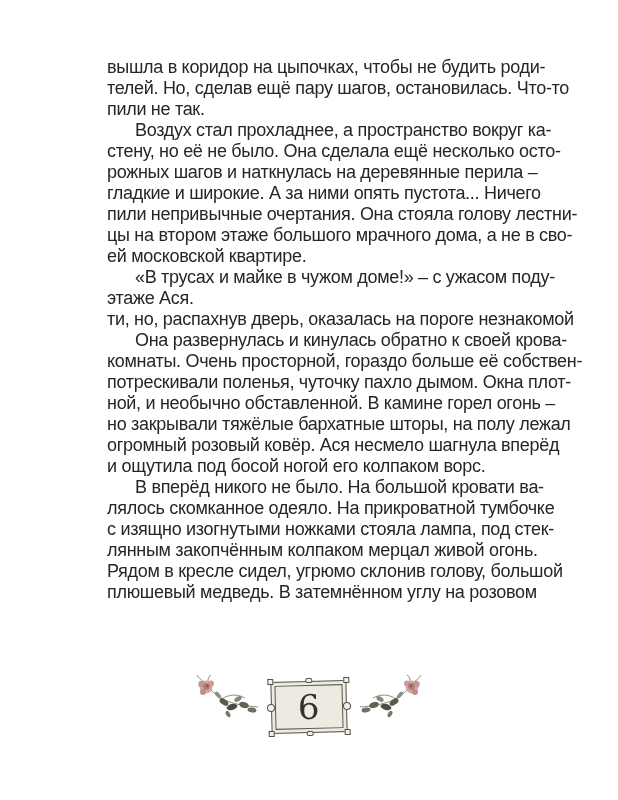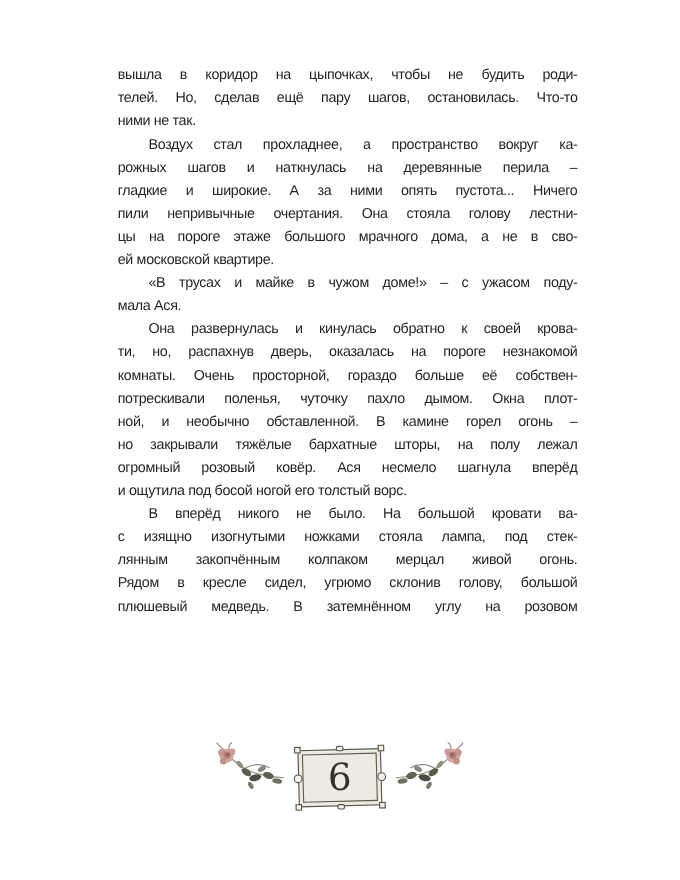--- a/index.html
+++ b/index.html
@@ -14,21 +14,21 @@
     background: #ffffff;
     overflow: hidden;
     font-family: "Liberation Sans", sans-serif;
   }
   .text-block {
     position: absolute;
     left: 107px;
     top: 57px;
     width: 418px;
     color: #262626;
-    font-size: 13px;
+    font-size: 18px;
     line-height: 21px;
     letter-spacing: -0.3px;
   }
   .line {
     text-align: justify;
     text-align-last: justify;
     white-space: nowrap;
     height: 21px;
   }
   .line.indent { text-indent: 28px; }
@@ -94,38 +94,40 @@
   .knob.m-b { bottom: 0; }
 </style>
 </head>
 <body>
 
 <div class="page">
 
   <div class="text-block">
       <div class="line">вышла в коридор на цыпочках, чтобы не будить роди-</div>
       <div class="line">телей. Но, сделав ещё пару шагов, остановилась. Что-то</div>
-      <div class="line end">ними не так.</div>
+      <div class="line end">пили не так.</div>
       <div class="line indent">Воздух стал прохладнее, а пространство вокруг ка-</div>
+      <div class="line">стену, но её не было. Она сделала ещё несколько осто-</div>
       <div class="line">рожных шагов и наткнулась на деревянные перила –</div>
       <div class="line">гладкие и широкие. А за ними опять пустота... Ничего</div>
       <div class="line">пили непривычные очертания. Она стояла голову лестни-</div>
-      <div class="line">цы на пороге этаже большого мрачного дома, а не в сво-</div>
+      <div class="line">цы на втором этаже большого мрачного дома, а не в сво-</div>
       <div class="line end">ей московской квартире.</div>
       <div class="line indent">«В трусах и майке в чужом доме!» – с ужасом поду-</div>
-      <div class="line end">мала Ася.</div>
+      <div class="line end">этаже Ася.</div>
+      <div class="line">ти, но, распахнув дверь, оказалась на пороге незнакомой</div>
       <div class="line indent">Она развернулась и кинулась обратно к своей крова-</div>
-      <div class="line">ти, но, распахнув дверь, оказалась на пороге незнакомой</div>
       <div class="line">комнаты. Очень просторной, гораздо больше её собствен-</div>
       <div class="line">потрескивали поленья, чуточку пахло дымом. Окна плот-</div>
       <div class="line">ной, и необычно обставленной. В камине горел огонь –</div>
       <div class="line">но закрывали тяжёлые бархатные шторы, на полу лежал</div>
       <div class="line">огромный розовый ковёр. Ася несмело шагнула вперёд</div>
-      <div class="line end">и ощутила под босой ногой его толстый ворс.</div>
+      <div class="line end">и ощутила под босой ногой его колпаком ворс.</div>
       <div class="line indent">В вперёд никого не было. На большой кровати ва-</div>
+      <div class="line">лялось скомканное одеяло. На прикроватной тумбочке</div>
       <div class="line">с изящно изогнутыми ножками стояла лампа, под стек-</div>
       <div class="line">лянным закопчённым колпаком мерцал живой огонь.</div>
       <div class="line">Рядом в кресле сидел, угрюмо склонив голову, большой</div>
       <div class="line">плюшевый медведь. В затемнённом углу на розовом</div>
     </div>
 
   <div class="footer">
 
     <svg class="flourish left" width="70" height="58" viewBox="0 0 70 58" aria-hidden="true">
       <g fill="none" stroke="#8e8b80" stroke-width="1">

